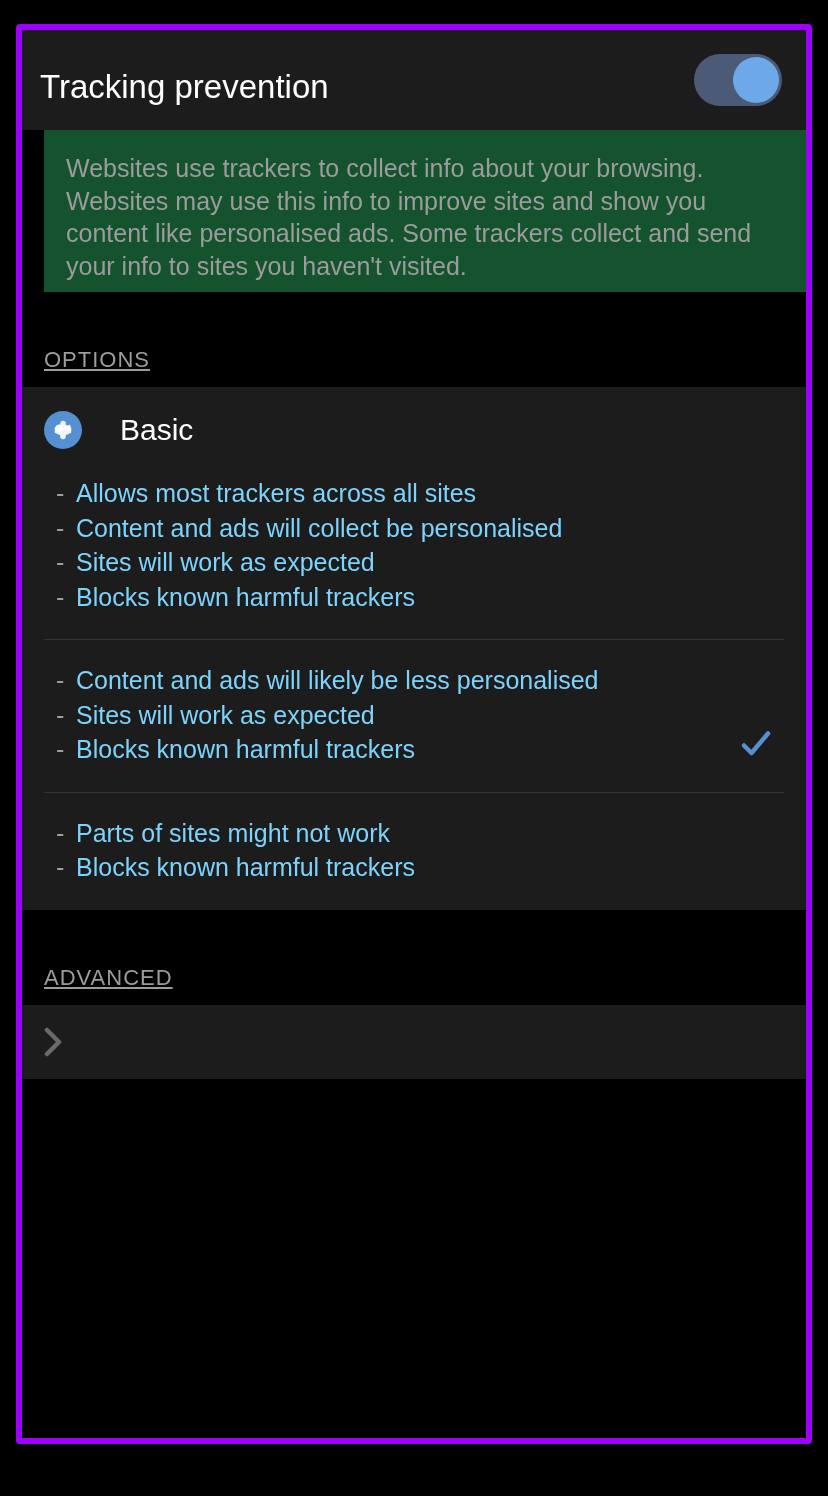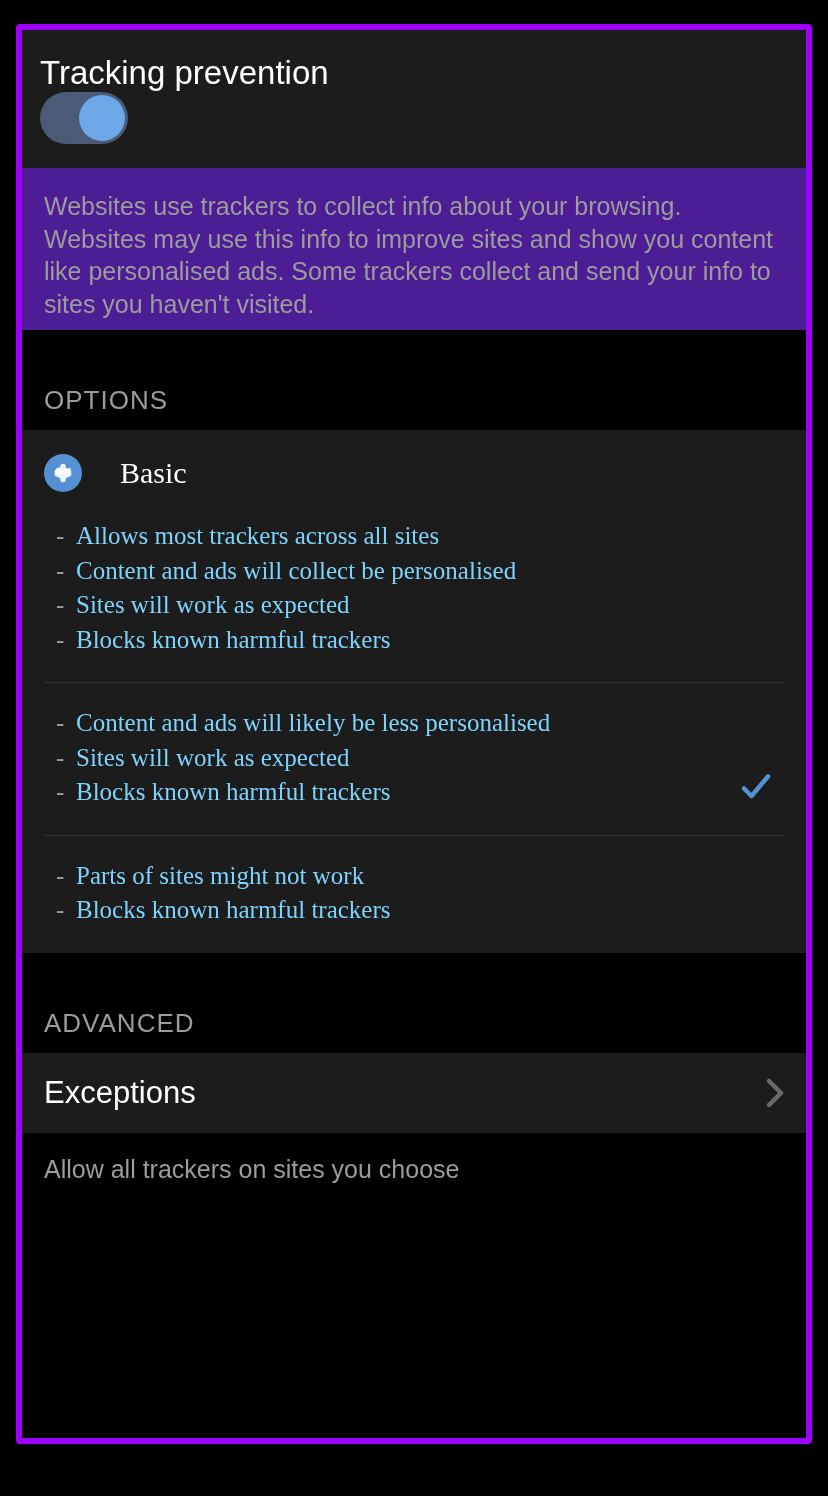--- a/index.html
+++ b/index.html
@@ -19,24 +19,23 @@
       margin: 24px 16px;
       border: 6px solid #9d00ff;
       border-radius: 4px;
       background: #000000;
       height: 1420px;
       overflow: hidden;
     }
     .topbar {
       display: flex;
       justify-content: space-between;
-      align-items: flex-start;
+      align-items: flex-end;
       padding: 24px 24px 24px 18px;
       background: #1c1c1c;
-      flex-direction: column;
     }
     .title {
       font-size: 33px;
       font-weight: 400;
       color: #ffffff;
     }
     .toggle {
       width: 88px;
       height: 52px;
       background: #4a5a77;
@@ -48,41 +47,42 @@
       position: absolute;
       right: 3px;
       top: 3px;
       width: 46px;
       height: 46px;
       background: #6da8e8;
       border-radius: 50%;
     }
     .description {
       padding: 22px 22px 10px 22px;
-      background: #4c1d95;
+      background: #14532d;
+      margin-left: 22px;
     }
     .description-text {
       font-size: 25px;
       line-height: 1.3;
       color: #9c9c9c;
     }
     .section-label {
-      font-size: 26px;
+      font-size: 22px;
       letter-spacing: 1px;
       color: #9c9c9c;
       padding: 55px 22px 14px 22px;
       background: #000000;
+      text-decoration: underline;
     }
     .options-container {
       background: #1c1c1c;
     }
     .option {
       padding: 24px 22px 24px 22px;
       position: relative;
-      font-family: Liberation Serif, serif;
     }
     .option-header {
       display: flex;
       align-items: center;
       gap: 38px;
       margin-bottom: 28px;
     }
     .option-icon {
       width: 38px;
       height: 38px;
@@ -216,22 +216,20 @@
         <li>Parts of sites might not work</li>
         <li>Blocks known harmful trackers</li>
       </ul>
     </div>
 
   </div>
 
   <div class="advanced-section">
     <div class="section-label">ADVANCED</div>
     <div class="exceptions-row">
-      <div class="exceptions-label">Exceptions</div>
       <div class="chevron">
         <svg width="18" height="30" viewBox="0 0 12 20" fill="none" stroke="#6a6a6a" stroke-width="3" stroke-linecap="round" stroke-linejoin="round">
           <polyline points="2 2 10 10 2 18"></polyline>
         </svg>
       </div>
     </div>
-    <div class="exceptions-desc">Allow all trackers on sites you choose</div>
   </div>
 </div>
 
 </body></html>

